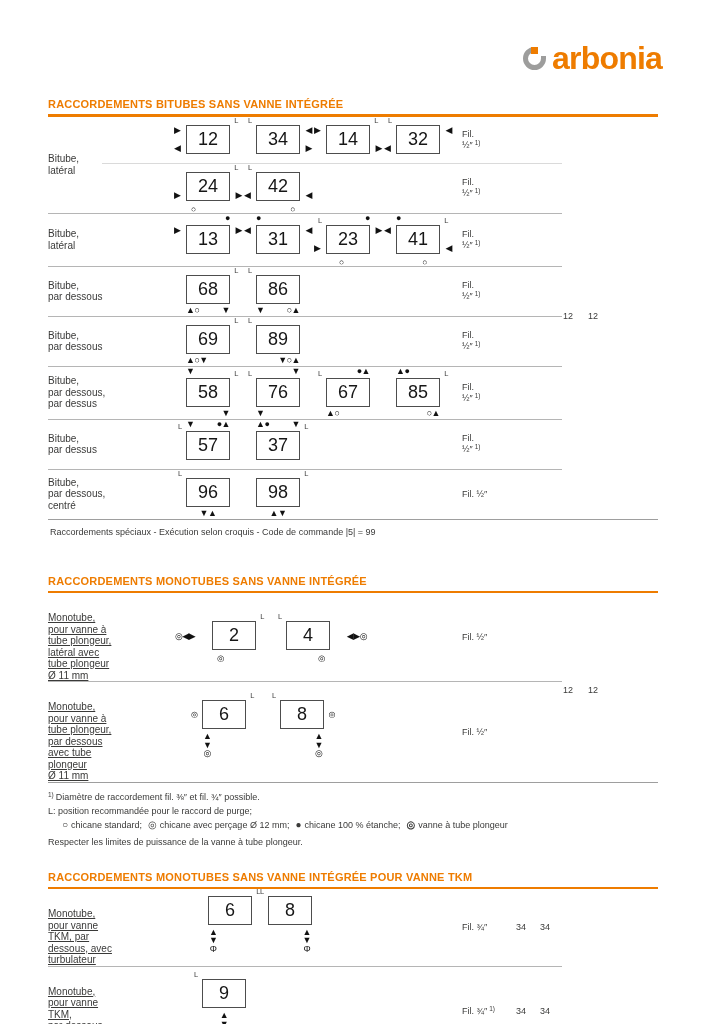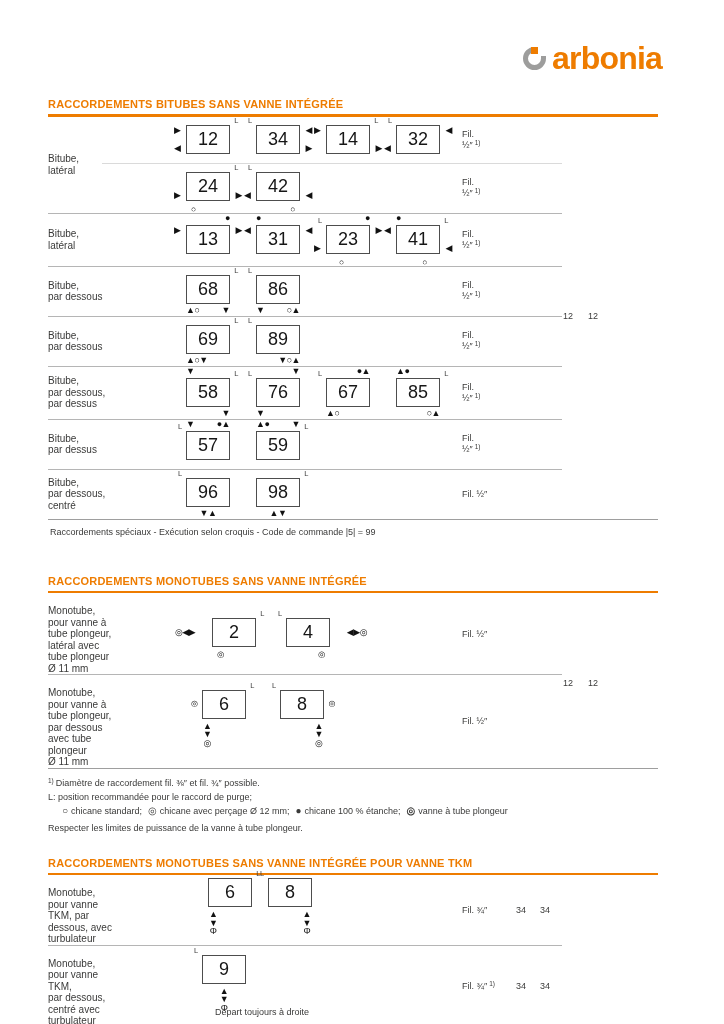--- a/index.html
+++ b/index.html
@@ -12,21 +12,21 @@
   .logo-text{color:#EE7C00;font-size:32px;font-weight:bold;letter-spacing:-0.8px;line-height:1;}
   .content{position:absolute;left:48px;top:98px;width:628px;}
   .section{margin:0;}
   .sec-gap1{margin-top:32px;}
   .sec-gap2{margin-top:22px;}
   .heading{color:#EE7C00;font-size:11px;font-weight:bold;letter-spacing:0.2px;margin-bottom:4px;}
   .rule{height:2.5px;background:#EE7C00;width:610px;}
   .rows{}
   .row{display:flex;position:relative;width:514px;border-bottom:1px solid #b5b5b5;}
   .row.last{border-bottom:none;}
-  .row.top .label{align-self:flex-start;padding-top:12px;}
+  .row.top .label{align-self:flex-start;padding-top:19px;text-decoration:underline;}
   .label{font-size:10px;line-height:11.5px;width:130px;flex-shrink:0;align-self:center;white-space:pre-line;}
   .lines{flex:1;display:flex;flex-direction:column;justify-content:center;}
   .subdiv{border-top:1px solid #dadada;margin-left:-76px;height:0;}
   .line{display:flex;align-items:center;min-height:46px;position:relative;}
   .line.pt{padding-top:3px;}
   .line.pb{padding-bottom:3px;}
   .line.stk-line{min-height:60px;}
   .diags{display:flex;margin-left:8px;gap:26px;align-items:center;}
   .diags.wide{margin-left:34px;gap:30px;}
   .diags.narrow{margin-left:24px;gap:34px;}
@@ -292,21 +292,21 @@
           <div class="lines">
             <div class="line pt">
               <div class="diags">
                 <div class="diag">
                   <div class="box">57</div>
                   <span class="mk m-atl">▼</span>
                   <span class="mk m-atr">●▲</span>
                   <span class="mk m-ctl">L</span>
                 </div>
                 <div class="diag">
-                  <div class="box">59</div>
+                  <div class="box">37</div>
                   <span class="mk m-atl">▲●</span>
                   <span class="mk m-atr">▼</span>
                   <span class="mk m-ctr">L</span>
                 </div>
               </div>
               <div class="fil">
                 <div>Fil.</div>
                 <div>½″<span class="sup">1)</span></div>
               </div>
             </div>

